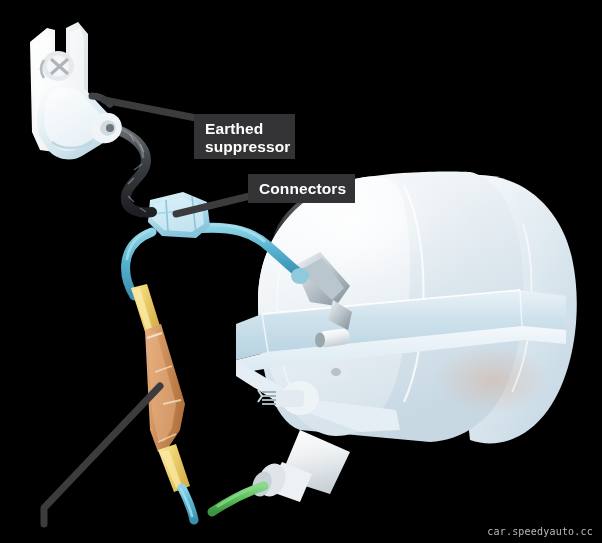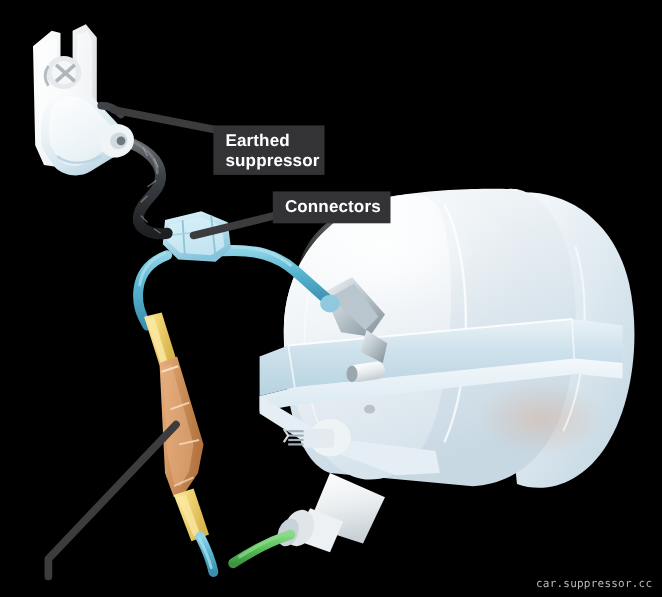--- a/index.html
+++ b/index.html
@@ -301,15 +301,15 @@
       <path d="M44,524 L44,508 L160,386" stroke="#3c3c3e" stroke-width="7" stroke-linecap="round" stroke-linejoin="round" fill="none"></path>
     </g>
   </svg>
 
   <div class="callout" id="callout-earthed-suppressor">Earthed
 suppressor</div>
 
   <div class="callout" id="callout-connectors">Connectors</div>
 
 
-  <div id="watermark">car.suppressor.cc</div>
+  <div id="watermark">car.speedyauto.cc</div>
 
 </div>
 
 </body></html>

